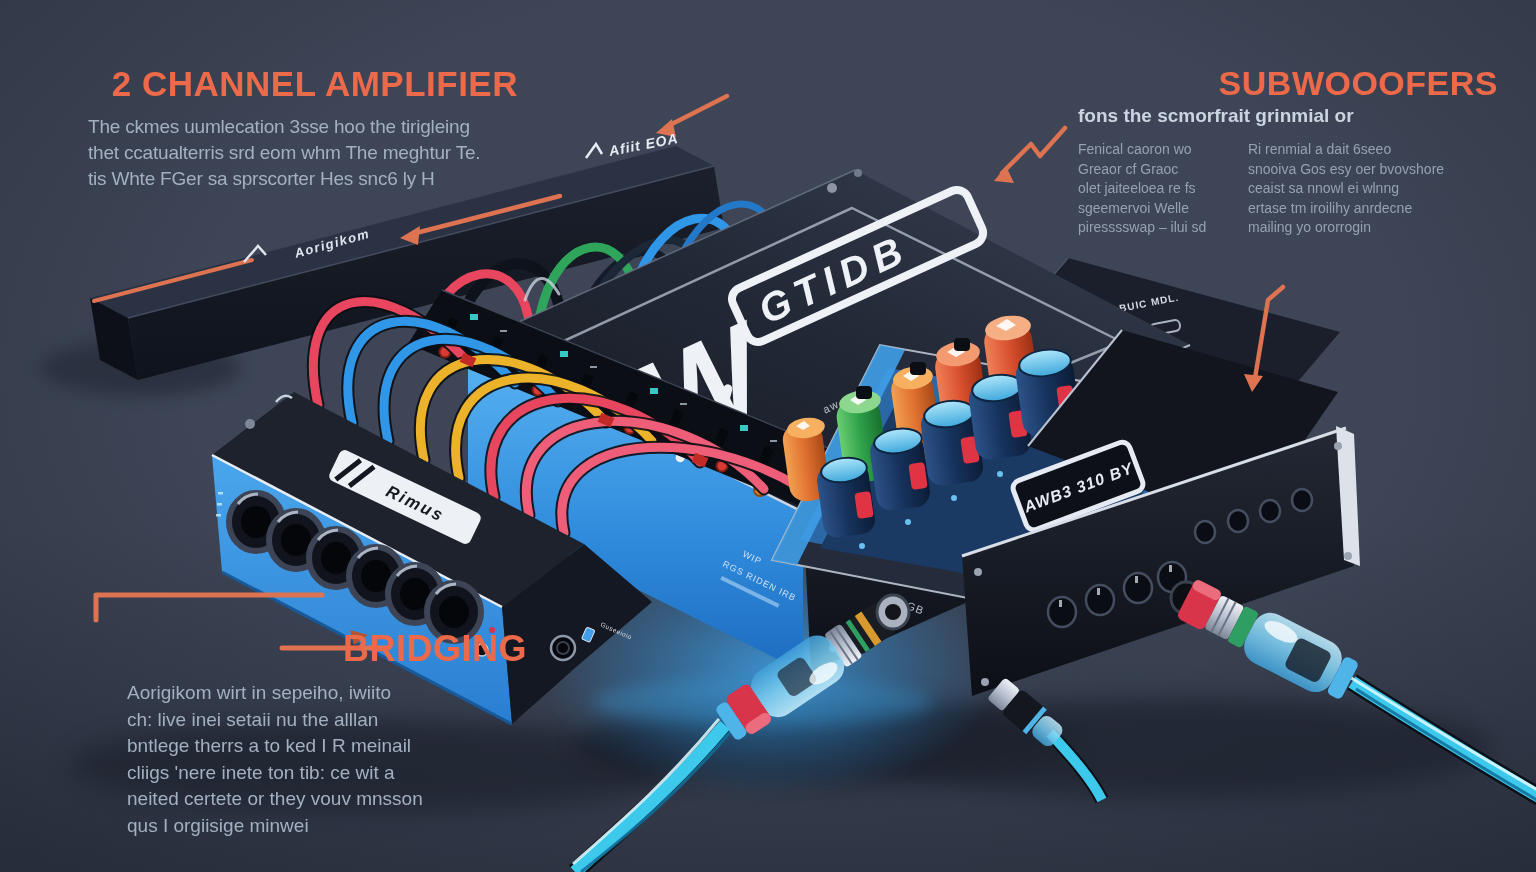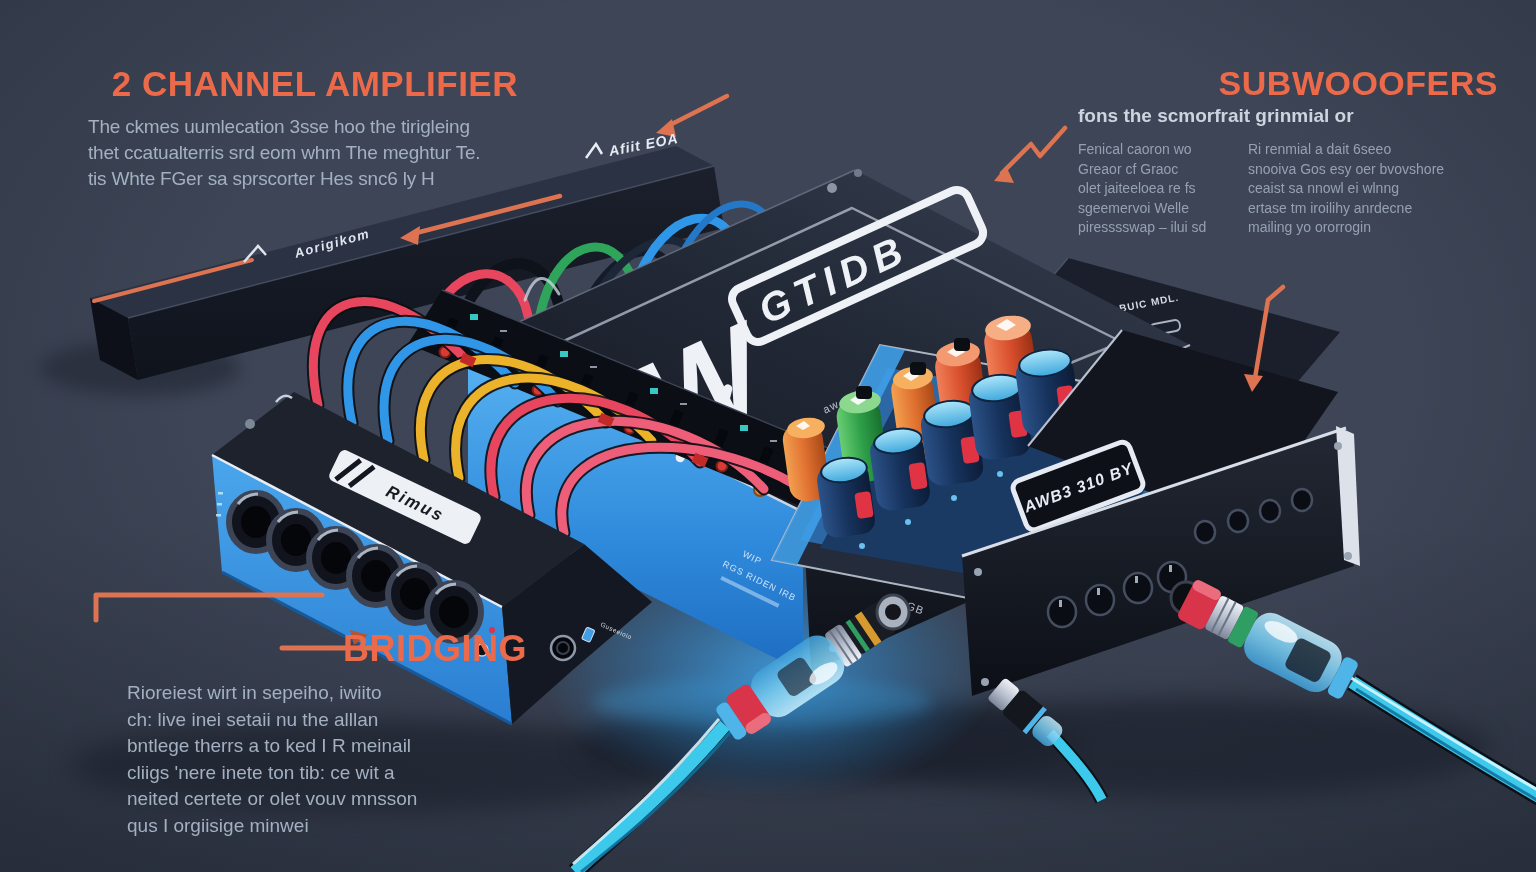--- a/index.html
+++ b/index.html
@@ -491,22 +491,22 @@
       <div class="line">ceaist sa nnowl ei wlnng</div>
       <div class="line">ertase tm iroilihy anrdecne</div>
       <div class="line">mailing yo ororrogin</div>
     </div>
   </div>
 </section>
 
 <section class="txt bridge">
   <h1 class="sec-title">BRIDGING</h1>
   <div class="para">
-    <div class="line">Rioreiest wirt in sepeiho, iwiito</div>
+    <div class="line">Aorigikom wirt in sepeiho, iwiito</div>
     <div class="line">ch: live inei setaii nu the alllan</div>
     <div class="line">bntlege therrs  a to ked I R meinail</div>
     <div class="line">cliigs 'nere inete ton tib: ce wit a</div>
-    <div class="line">neited certete or olet vouv mnsson</div>
+    <div class="line">neited certete or they vouv mnsson</div>
     <div class="line">qus I orgiisige minwei</div>
   </div>
 </section>
 
 </div>
 
 </body></html>

